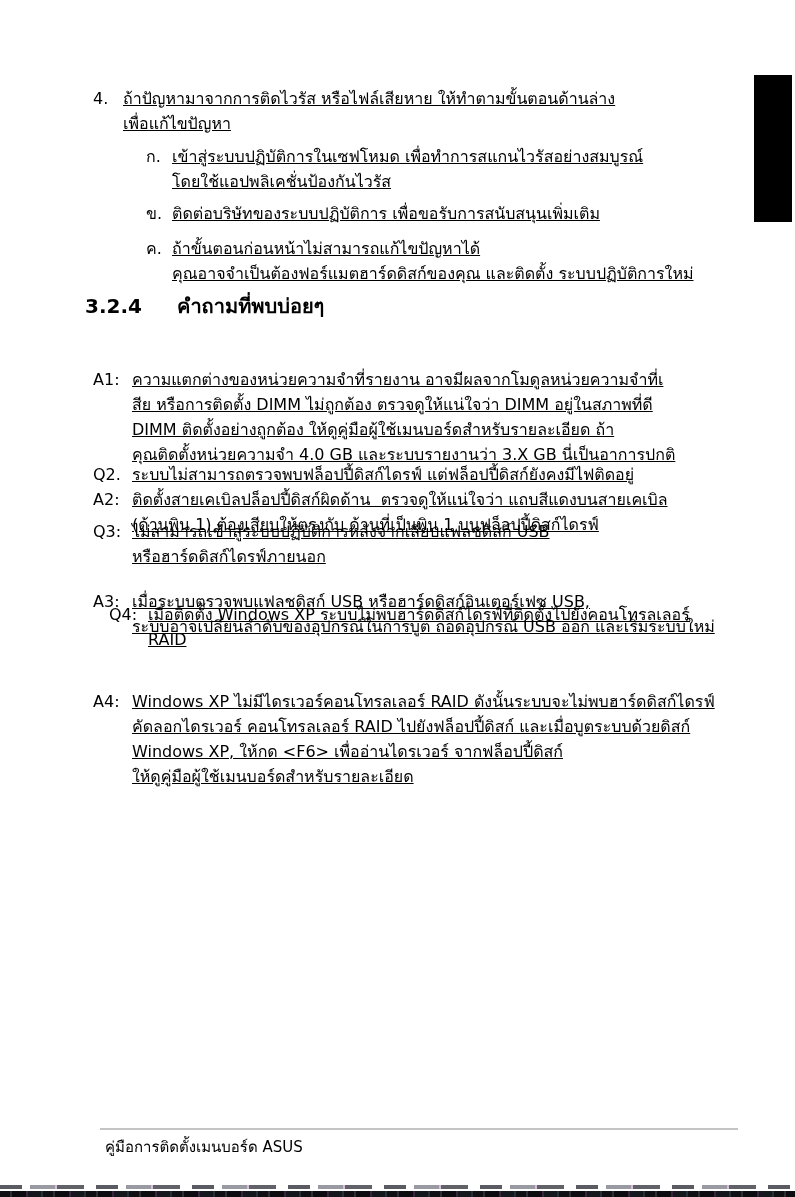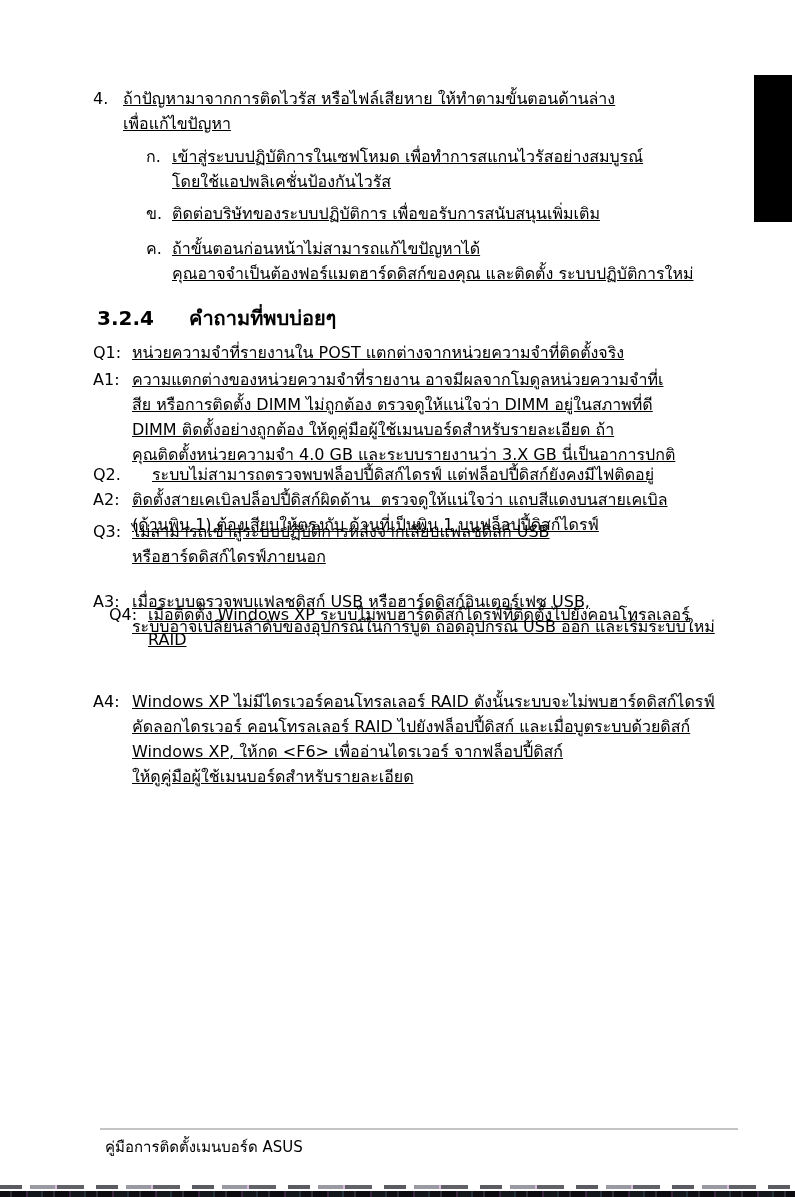--- a/index.html
+++ b/index.html
@@ -32,30 +32,30 @@
   .step{left:146px;font-size:16px;line-height:25px;}
   .step .lbl{width:26px;}
   .s0{top:144px;}
   .s1{top:201px;}
   .s2{top:236px;}
 
   
   .heading{
     position:absolute;left:85px;top:292px;
     font-size:20px;font-weight:bold;line-height:28px;
-    display:flex;margin:12px;
+    display:flex;margin:0;
   }
   .heading .num{width:92px;}
 
   
   .faq{left:93px;font-size:16px;line-height:25px;}
   .faq .lbl{width:39px;}
   .f0{top:340px;}
   .f1{top:367px;}
-  .f2{top:462px;gap:20px;}
+  .f2{top:462px;}
   .f3{top:487px;}
   .f4{top:519px;}
   .f5{top:589px;}
   .f6{top:602px;margin-left:16px;}
   .f7{top:689px;}
 
   
   .footer-rule{
     position:absolute;left:100px;top:1128px;width:638px;height:2px;
     background:#c4c4c4;
@@ -107,24 +107,20 @@
     <span class="lbl">ค.</span>
     <span class="txt">ถ้าขั้นตอนก่อนหน้าไม่สามารถแก้ไขปัญหาได้
 คุณอาจจำเป็นต้องฟอร์แมตฮาร์ดดิสก์ของคุณ และติดตั้ง ระบบปฏิบัติการใหม่</span>
   </div>
 
   <h2 class="heading">
     <span class="num">3.2.4</span>
     <span class="ttl">คำถามที่พบบ่อยๆ</span>
   </h2>
 
-  <div class="row faq f0">
-    <span class="lbl">Q1:</span>
-    <span class="txt">หน่วยความจำที่รายงานใน POST แตกต่างจากหน่วยความจำที่ติดตั้งจริง</span>
-  </div>
   <div class="row faq f1">
     <span class="lbl">A1:</span>
     <span class="txt">ความแตกต่างของหน่วยความจำที่รายงาน อาจมีผลจากโมดูลหน่วยความจำที่เ
 สีย หรือการติดตั้ง DIMM ไม่ถูกต้อง ตรวจดูให้แน่ใจว่า DIMM อยู่ในสภาพที่ดี
 DIMM ติดตั้งอย่างถูกต้อง ให้ดูคู่มือผู้ใช้เมนบอร์ดสำหรับรายละเอียด ถ้า
 คุณติดตั้งหน่วยความจำ 4.0 GB และระบบรายงานว่า 3.X GB นี่เป็นอาการปกติ</span>
   </div>
   <div class="row faq f2">
     <span class="lbl">Q2.</span>
     <span class="txt">ระบบไม่สามารถตรวจพบฟล็อปปี้ดิสก์ไดรฟ์ แต่ฟล็อปปี้ดิสก์ยังคงมีไฟติดอยู่</span>

